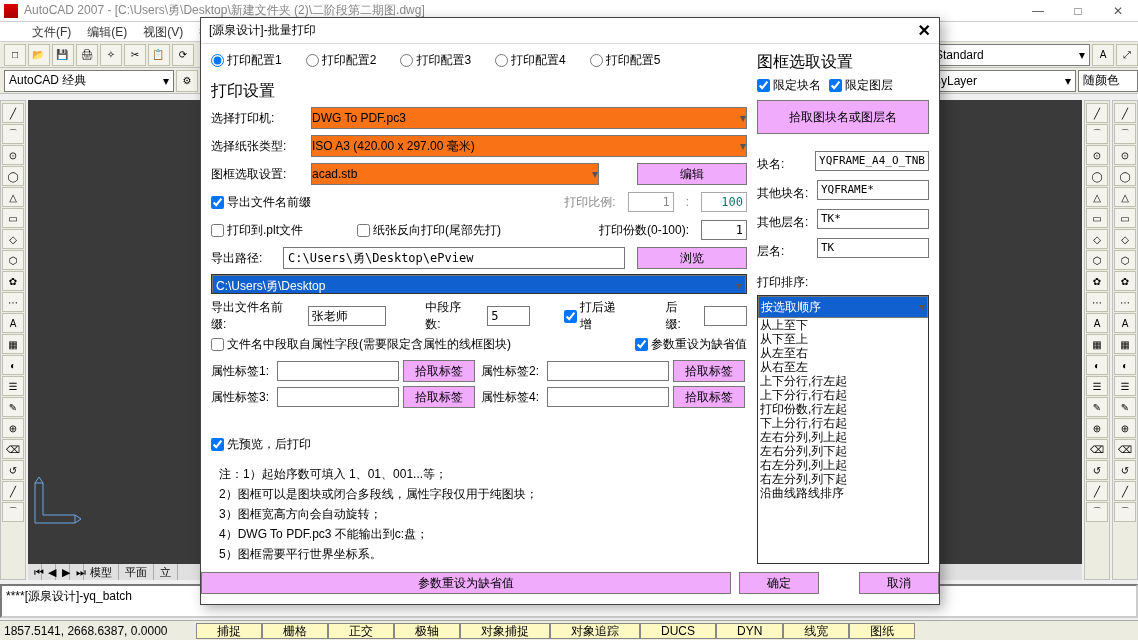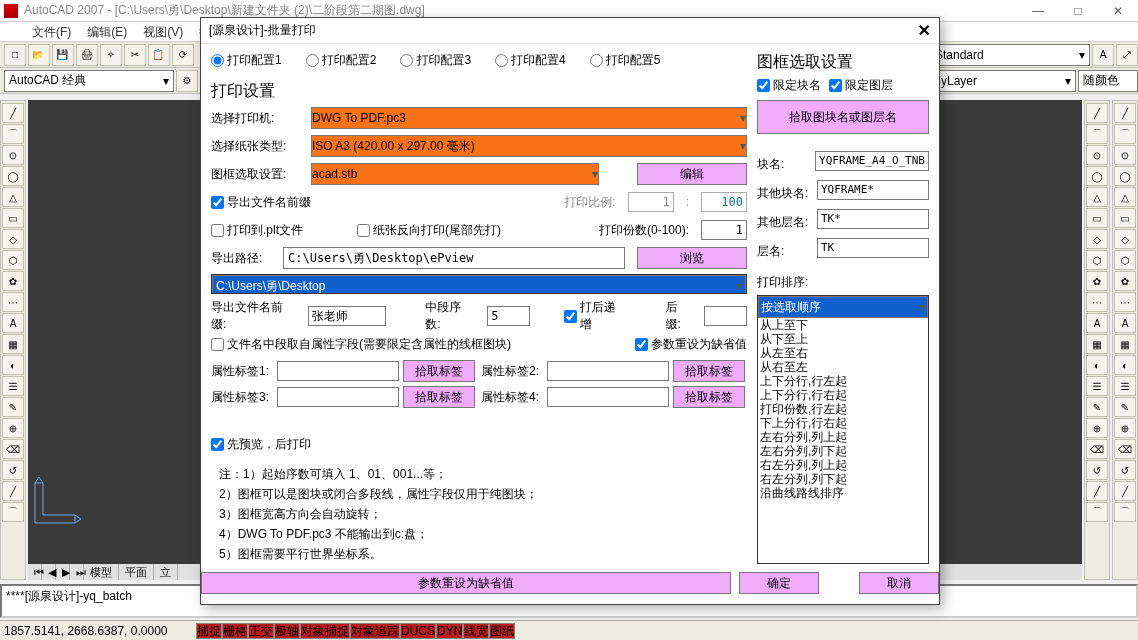--- a/index.html
+++ b/index.html
@@ -41,21 +41,21 @@
 .right-palette .toolbtn { width:22px; height:20px; margin:0 auto;}
 .rp1 { right: 28px;}
 .rp2 { right: 0;}
 
 
 .cmdline { position:absolute; bottom: 22px; left: 0; right: 0; height: 34px; background:#fff; border: 2px inset #ccc; padding: 2px 4px; font-family: monospace; font-size:12px; overflow:hidden;}
 
 
 .statusbar { position:absolute; bottom: 0; left:0; right:0; height: 20px; background:#ecece0; border-top:1px solid #aaa; display:flex; align-items:center; font-size:12px; padding-left:4px; gap:2px;}
 .statusbar .coord { width: 190px;}
-.statusbar .sbtn { border:1px solid #888; padding: 0 0; background:#b91c1c; height:16px; line-height:14px;text-align:center;}
+.statusbar .sbtn { border:1px solid #888; padding: 0 20px; background:#fef9c3; height:16px; line-height:14px;text-align:center;}
 
 
 .dialog { position:absolute; left: 200px; top: 17px; width: 740px; height: 588px; background:#fff; border:1px solid #444; box-shadow: 4px 4px 12px rgba(0,0,0,.3); display:flex; flex-direction:column;}
 .dlg-title { height: 26px; display:flex; align-items:center; padding: 0 8px; border-bottom:1px solid #ddd;}
 .dlg-title .close { margin-left:auto; font-size:16px; font-weight:bold; cursor:pointer;}
 .dlg-body { flex:1; display:flex; padding: 6px 10px 4px 10px; gap: 10px; overflow:hidden;}
 .dlg-left { flex: 1; display:flex; flex-direction:column; gap:4px;}
 .dlg-right { width: 172px; display:flex; flex-direction:column; gap:4px;}
 
 .radio-row { display:flex; gap: 24px; padding: 2px 0 6px 0;}

